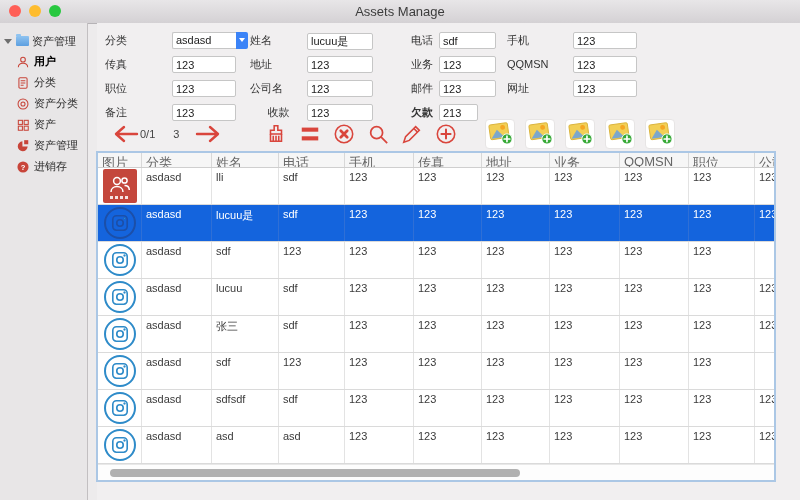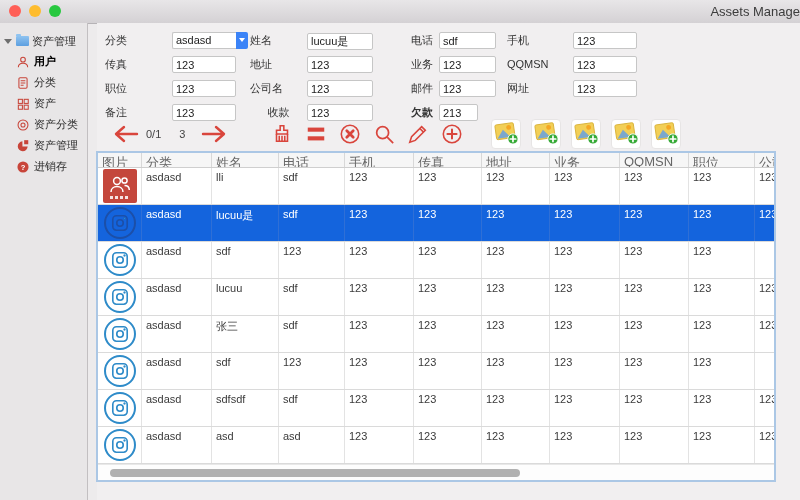--- a/index.html
+++ b/index.html
@@ -1,21 +1,21 @@
 <!DOCTYPE html>
 <html><head>
 <meta charset="utf-8">
 <style>
   * { margin:0; padding:0; box-sizing:border-box; }
   html,body { width:800px; height:500px; font-family:"Liberation Sans", sans-serif; }
   .window { position:relative; width:800px; height:500px; background:#edebec; overflow:hidden; }
 
   
   .titlebar { position:relative; height:24px; background:linear-gradient(#e8e6e8,#d4d1d4);
-    border-bottom:1px solid #b6b3b6; display:flex; align-items:center; justify-content:flex-end; }
+    border-bottom:1px solid #b6b3b6; display:flex; align-items:center; justify-content:center; }
   .titlebar .title { font-size:13px; color:#3c3c3c; font-weight:500; }
   .lights { position:absolute; left:9px; top:5px; display:flex; gap:8px; }
   .light { width:12px; height:12px; border-radius:50%; }
 
   
   .sidebar { position:absolute; left:0; top:23px; width:88px; bottom:0; background:#e8e6e7;
     border-right:1px solid #c2bfc1; padding-top:8px; font-size:11px; color:#2b2b2b; }
   .side-root { display:flex; align-items:center; gap:3px; padding-left:4px; height:20px; }
   .tri { width:0; height:0; border-left:4px solid transparent; border-right:4px solid transparent;
     border-top:5px solid #6e6e6e; margin-right:1px; }
@@ -40,21 +40,21 @@
   .combo input { width:64px; border-radius:2px 0 0 2px; border-right:none; }
   .combo .cbtn { width:12px; background:#3b83f7; border-radius:0 2px 2px 0; display:flex;
     align-items:center; justify-content:center; }
   .combo .cbtn:after { content:""; width:0; height:0; border-left:3px solid transparent;
     border-right:3px solid transparent; border-top:4px solid #fff; }
 
   
   .toolbar { position:absolute; left:16px; top:96px; height:30px; display:flex; align-items:center; }
   .nav-arrow { width:26px; height:20px; cursor:pointer; }
   .pager { font-size:11px; color:#444; }
-  .pg-page { margin-left:7px; }
+  .pg-page { margin-left:1px; }
   .pg-count { margin-left:18px; }
   .nav-next { margin-left:16px; }
   .tools { display:flex; gap:12px; margin-left:44px; }
   .tool { width:22px; height:22px; cursor:pointer; }
   .tool svg { width:22px; height:22px; }
   .imgbtns { display:flex; gap:10px; margin-left:28px; }
   .imgbtn { width:30px; height:30px; background:#fff; border:1px solid #e7e5e5; border-radius:4px;
     position:relative; cursor:pointer; display:flex; align-items:center; justify-content:center; }
   .imgbtn svg { width:26px; height:26px; }
 
@@ -122,36 +122,36 @@
             <svg viewBox="0 0 24 24" fill="none" stroke="#c8453a" stroke-width="1.8">
               <rect x="5" y="3" width="14" height="18" rx="2"></rect>
               <path d="M8 8h8M8 12h8M8 16h5"></path>
             </svg>
           </span>
                  <span class="side-label">分类</span>
         </div>
         <div class="side-item">
           <span class="side-ico">
             <svg viewBox="0 0 24 24" fill="none" stroke="#c8453a" stroke-width="1.8">
+              <circle cx="12" cy="12" r="8.5"></circle>
+              <circle cx="12" cy="12" r="3.5"></circle>
+            </svg>
+          </span>
+                 <span class="side-label">资产分类</span>
+        </div>
+        <div class="side-item">
+          <span class="side-ico">
+            <svg viewBox="0 0 24 24" fill="none" stroke="#c8453a" stroke-width="1.8">
               <rect x="4" y="4" width="7" height="7"></rect>
               <rect x="14" y="4" width="7" height="7"></rect>
               <rect x="4" y="14" width="7" height="7"></rect>
               <rect x="14" y="14" width="7" height="7"></rect>
             </svg>
           </span>
                  <span class="side-label">资产</span>
-        </div>
-        <div class="side-item">
-          <span class="side-ico">
-            <svg viewBox="0 0 24 24" fill="none" stroke="#c8453a" stroke-width="1.8">
-              <circle cx="12" cy="12" r="8.5"></circle>
-              <circle cx="12" cy="12" r="3.5"></circle>
-            </svg>
-          </span>
-                 <span class="side-label">资产分类</span>
         </div>
         <div class="side-item">
           <span class="side-ico">
             <svg viewBox="0 0 24 24">
               <path d="M11 4a8.5 8.5 0 1 0 9 9h-9z" fill="#c8453a"></path>
               <rect x="14" y="2" width="7" height="7" fill="#c8453a"></rect>
             </svg>
           </span>
                  <span class="side-label">资产管理</span>
         </div>

